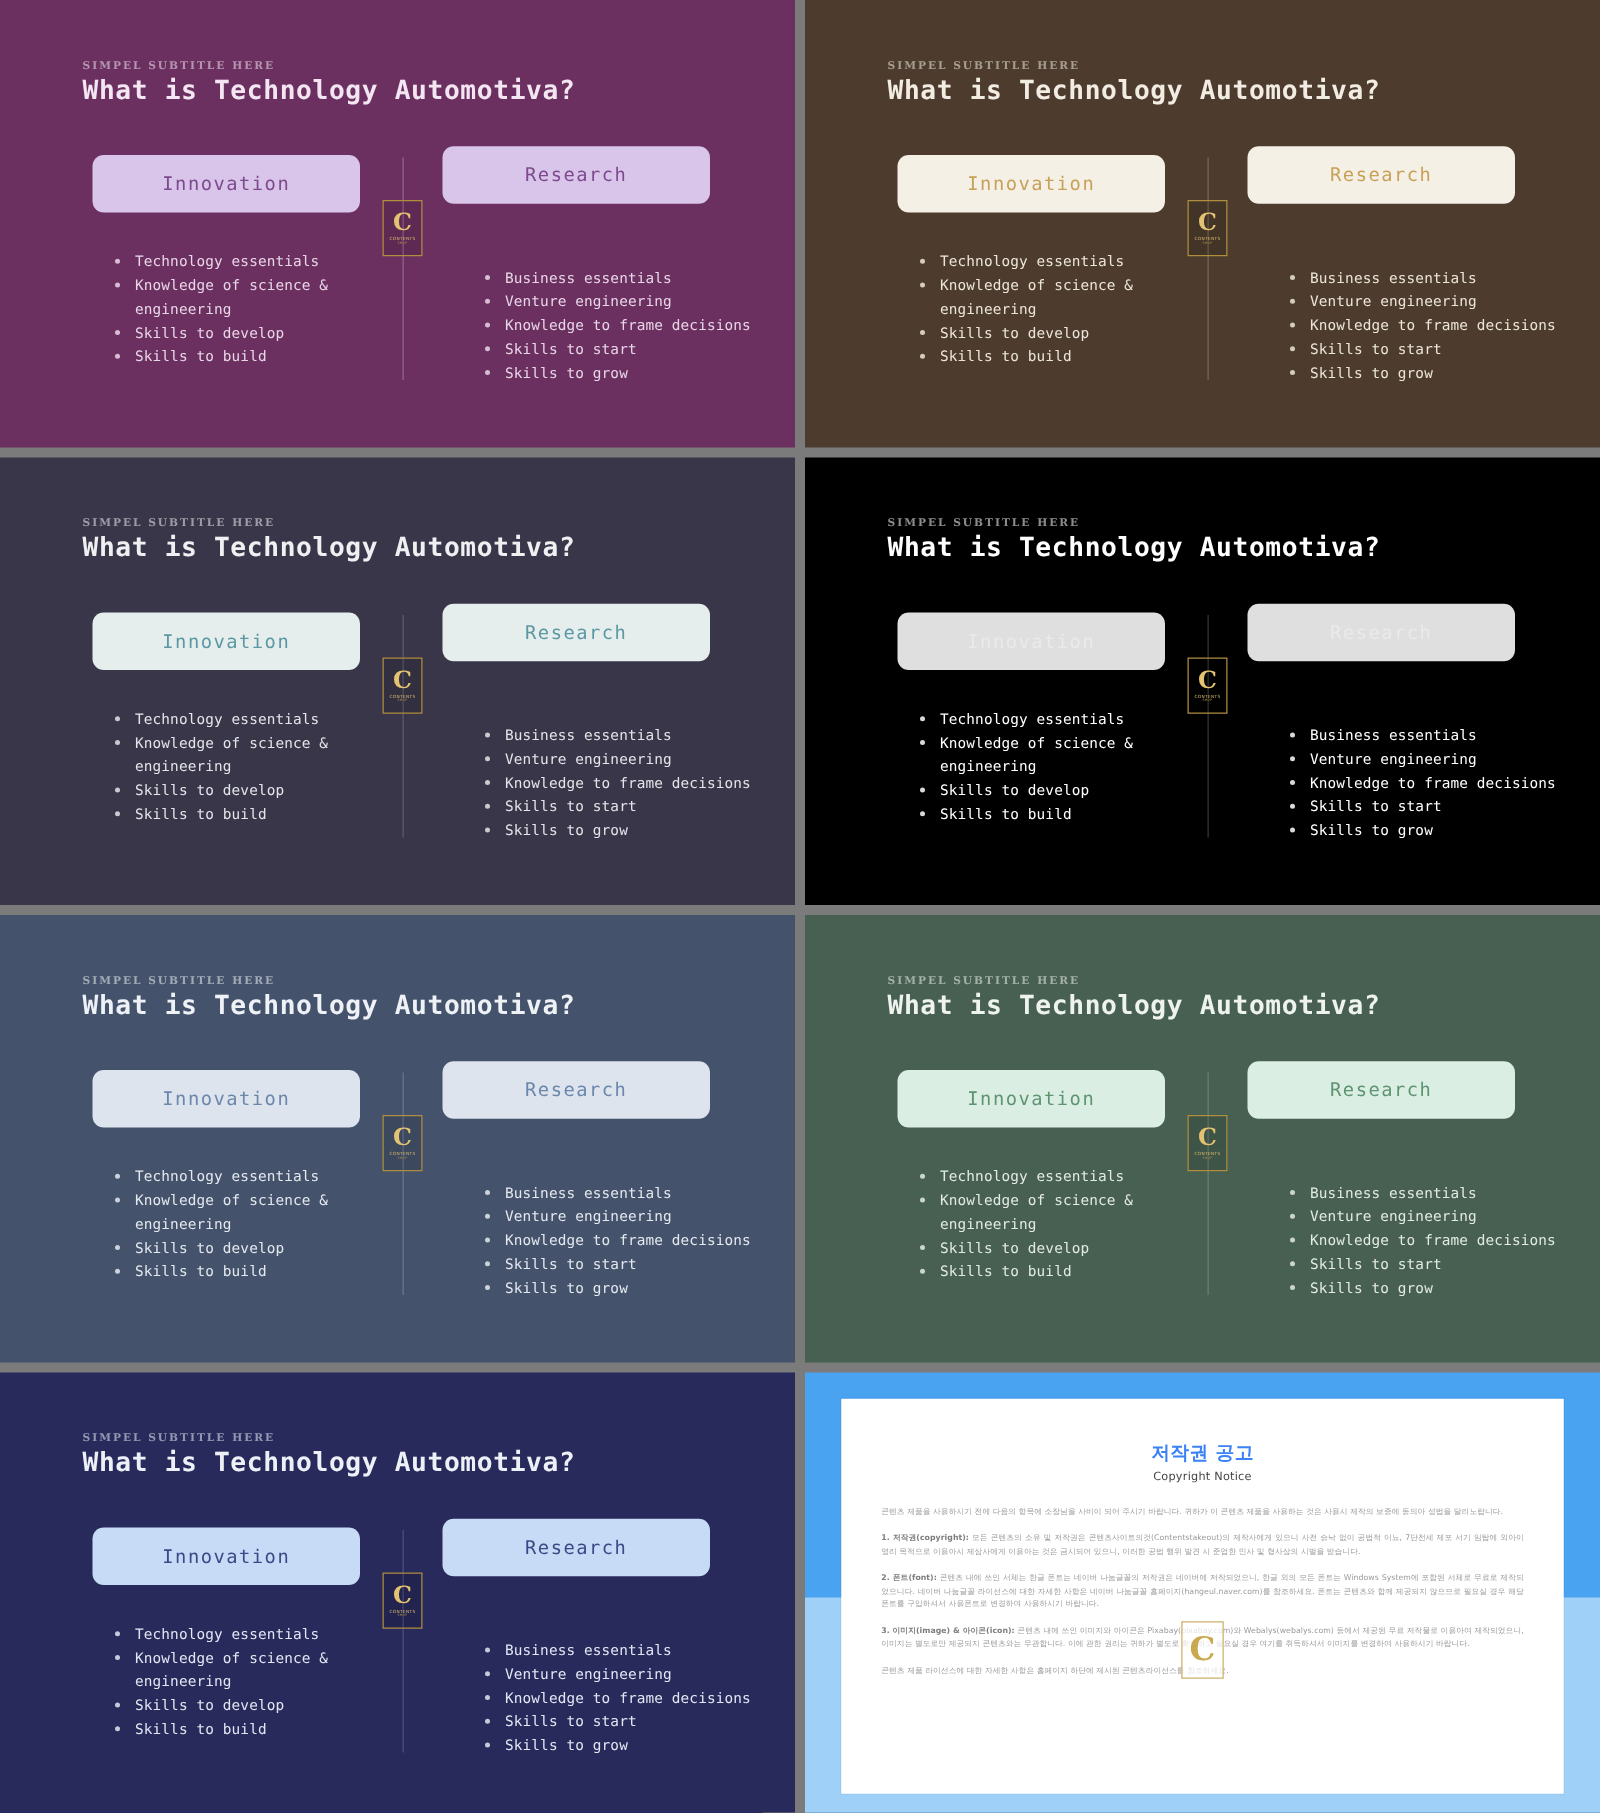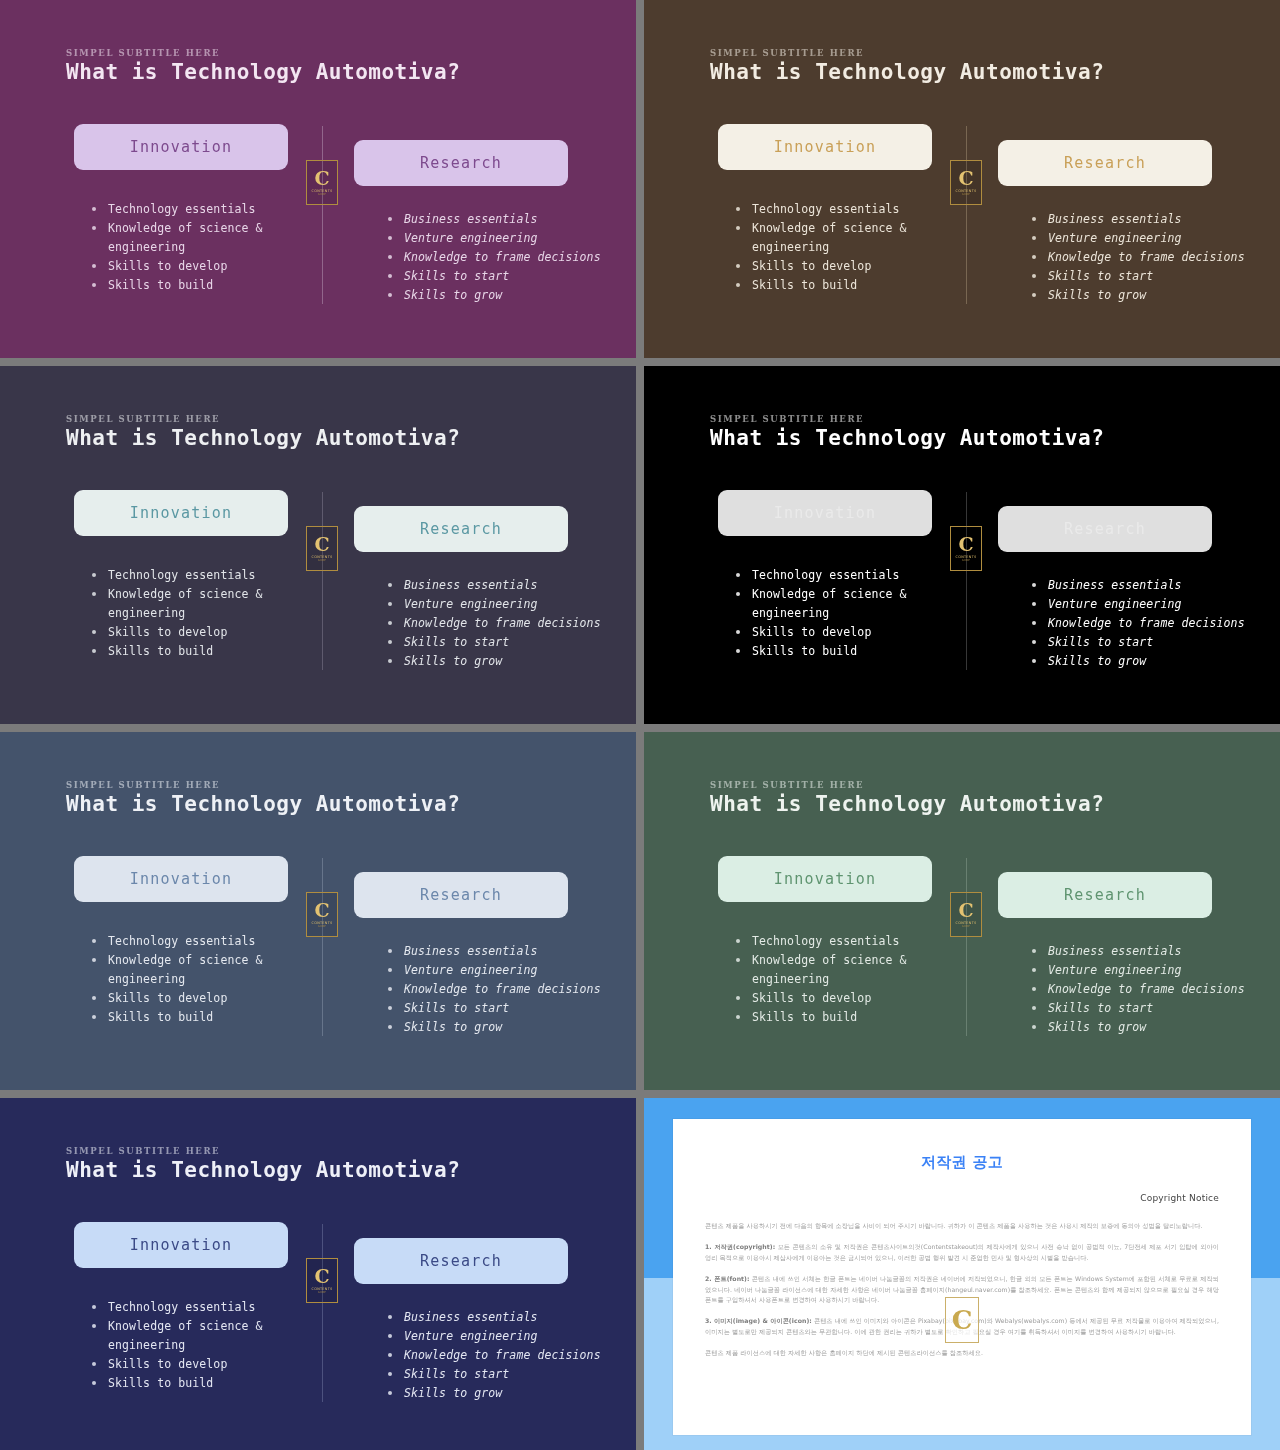--- a/index.html
+++ b/index.html
@@ -49,21 +49,21 @@
     letter-spacing: 0.5px;
     white-space: nowrap;
   }
 
   
   .col {
     position: absolute;
     width: 214px;
   }
   .col-left  { left: 74px;  top: 124px; }
-  .col-right { left: 354px; top: 140px; }
+  .col-right { left: 354px; top: 117px; }
 
   .card {
     width: 214px;
     height: 46px;
     border-radius: 9px;
     display: flex;
     align-items: center;
     justify-content: center;
     font-family: "DejaVu Sans Mono", monospace;
     font-size: 15px;
@@ -73,21 +73,21 @@
 
   .bullets {
     list-style: none;
     margin-top: 30px;
     padding-left: 16px;
     font-family: "DejaVu Sans Mono", monospace;
     font-size: 11.5px;
     line-height: 19px;
     letter-spacing: 0.1px;
   }
-  .col-right .bullets { margin-top: 24px; padding-left: 32px; width: 250px; font-style: italic; }
+  .col-right .bullets { margin-top: 50px; padding-left: 32px; width: 250px; }
   .bullets li {
     position: relative;
     padding-left: 18px;
   }
   .bullets li::before {
     content: "";
     position: absolute;
     left: 2px;
     top: 7px;
     width: 4px;
@@ -220,24 +220,24 @@
     font-family: "DejaVu Sans", sans-serif;
   }
   .doc-title {
     text-align: center;
     font-size: 15px;
     font-weight: 700;
     color: #3b82f6;
     letter-spacing: .3px;
   }
   .doc-subtitle {
-    text-align: right;
+    text-align: center;
     font-size: 9px;
     color: #444;
-    margin-top: 21px;
+    margin-top: 5px;
     letter-spacing: .2px;
   }
   .doc-body { margin-top: 18px; }
   .doc-p {
     font-size: 6.2px;
     line-height: 10.4px;
     color: #9a9a9a;
     margin-bottom: 11px;
     text-align: justify;
     letter-spacing: .05px;

